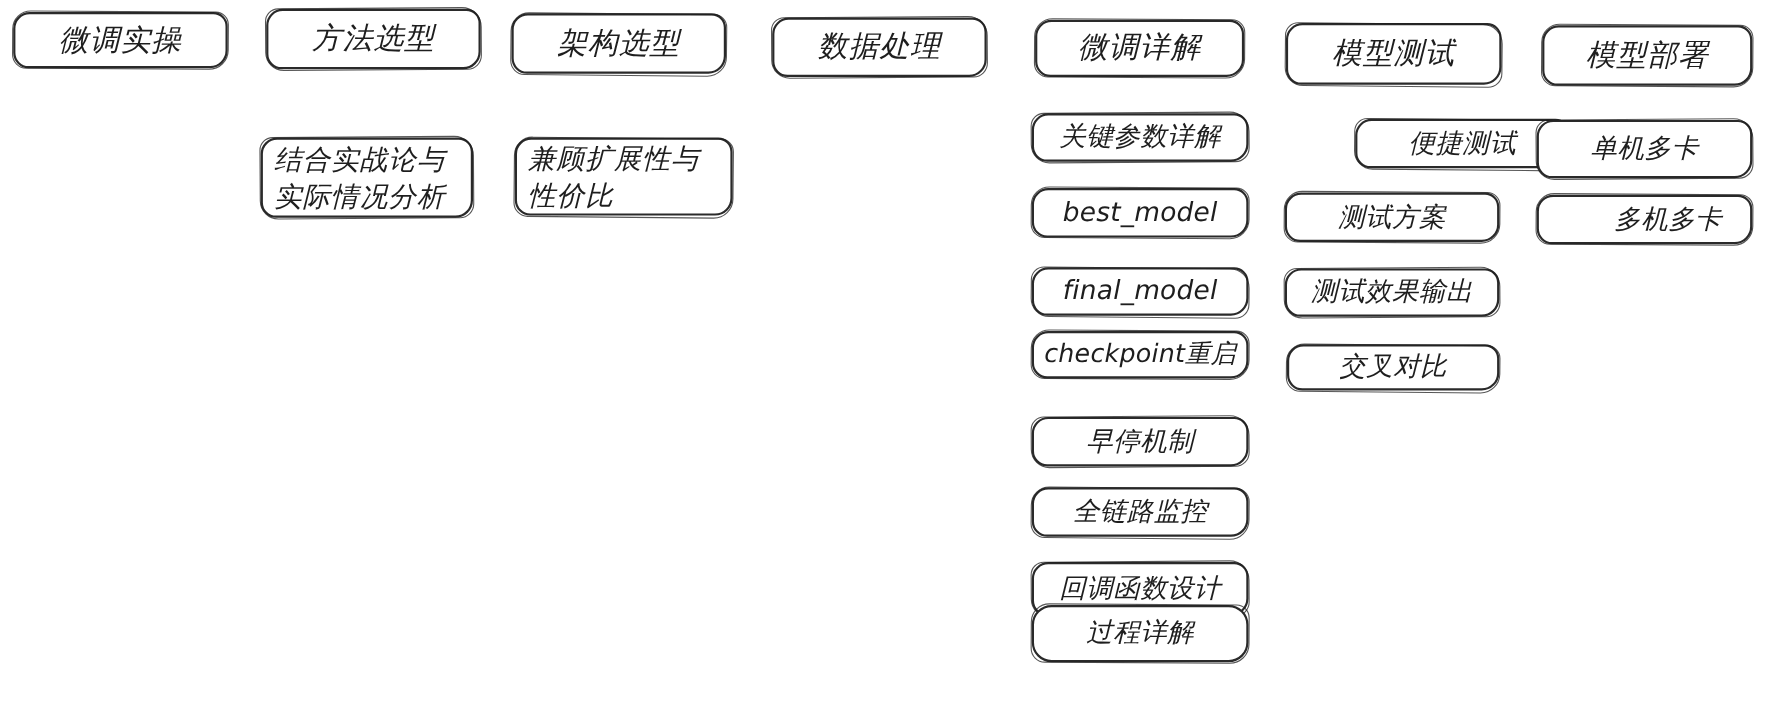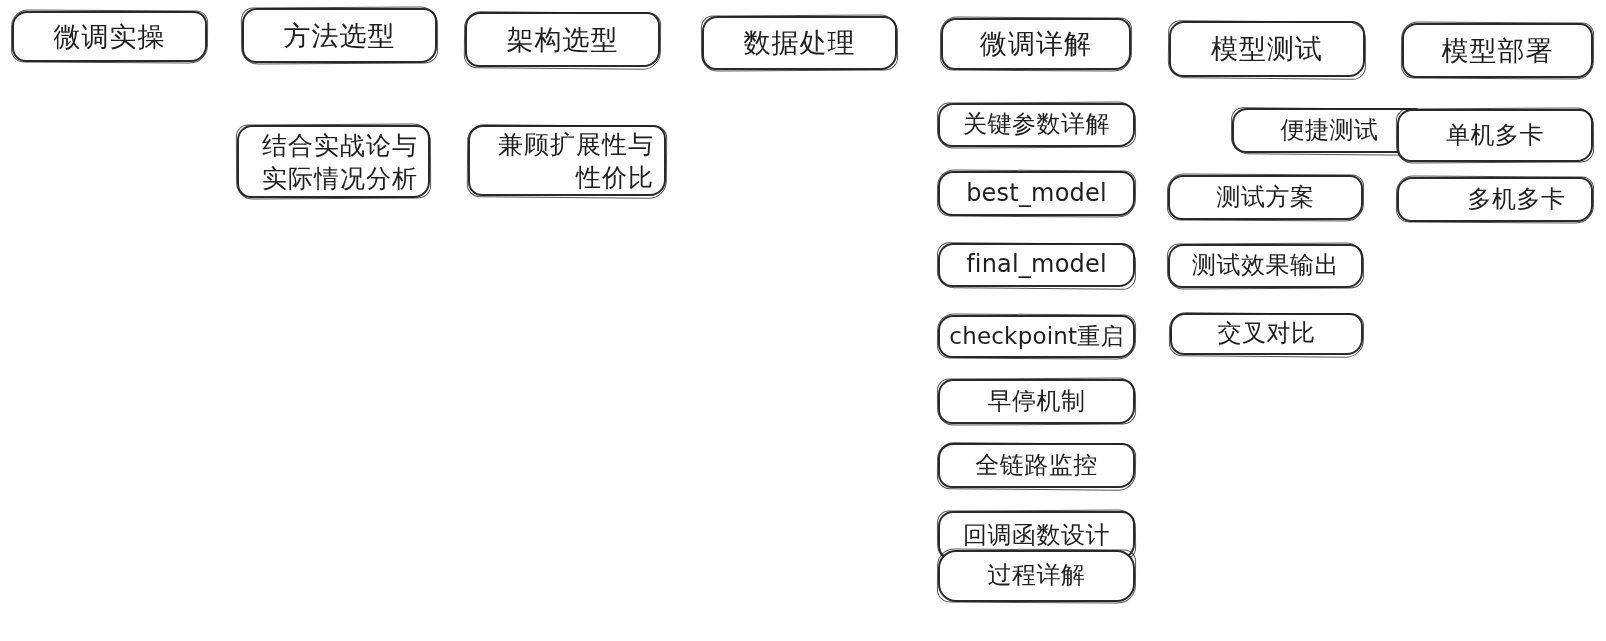--- a/index.html
+++ b/index.html
@@ -14,29 +14,30 @@
     width: 1606px;
     height: 641px;
     background: #ffffff;
     overflow: hidden;
   }
   .box {
     position: absolute;
     display: flex;
     align-items: center;
     justify-content: center;
-    text-align: right;
+    text-align: left;
     background: #ffffff;
     border: 2.6px solid #2a2a2a;
     border-radius: 15px 13px 16px 14px;
     box-sizing: border-box;
     font-size: 26px;
     letter-spacing: 1px;
     line-height: 1.3;
     cursor: pointer;
+    font-style: italic;
   }
   
   .box::before {
     content: "";
     position: absolute;
     inset: -3px;
     border: 1.8px solid rgba(30,30,30,0.75);
     border-radius: 17px 12px 18px 13px;
     transform: rotate(0.35deg);
     pointer-events: none;
@@ -100,21 +101,21 @@
   </div>
 
   <div class="box item mono-like" style="left:938px; top:171px; width:197px; height:45px;">
     <span class="label">best_model</span>
   </div>
 
   <div class="box item mono-like" style="left:938px; top:243px; width:197px; height:44px;">
     <span class="label">final_model</span>
   </div>
 
-  <div class="box item mono-like" style="left:938px; top:315px; width:197px; height:43px; font-size:23px;">
+  <div class="box item mono-like" style="left:938px; top:301px; width:197px; height:43px; font-size:23px;">
     <span class="label">checkpoint重启</span>
   </div>
 
   <div class="box item" style="left:938px; top:379px; width:197px; height:45px;">
     <span class="label">早停机制</span>
   </div>
 
   <div class="box item" style="left:938px; top:443px; width:197px; height:45px;">
     <span class="label">全链路监控</span>
   </div>

